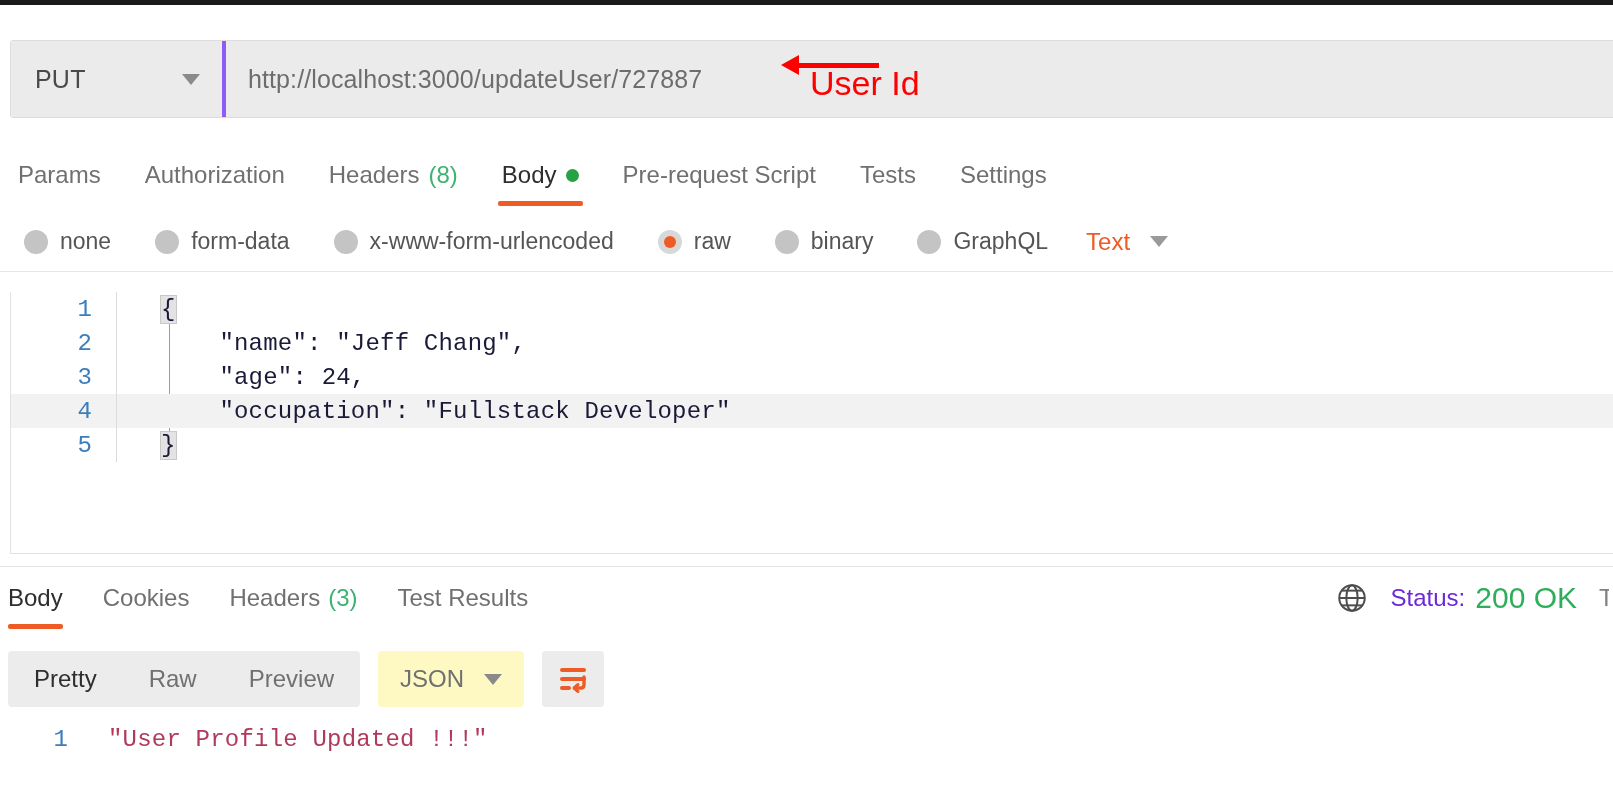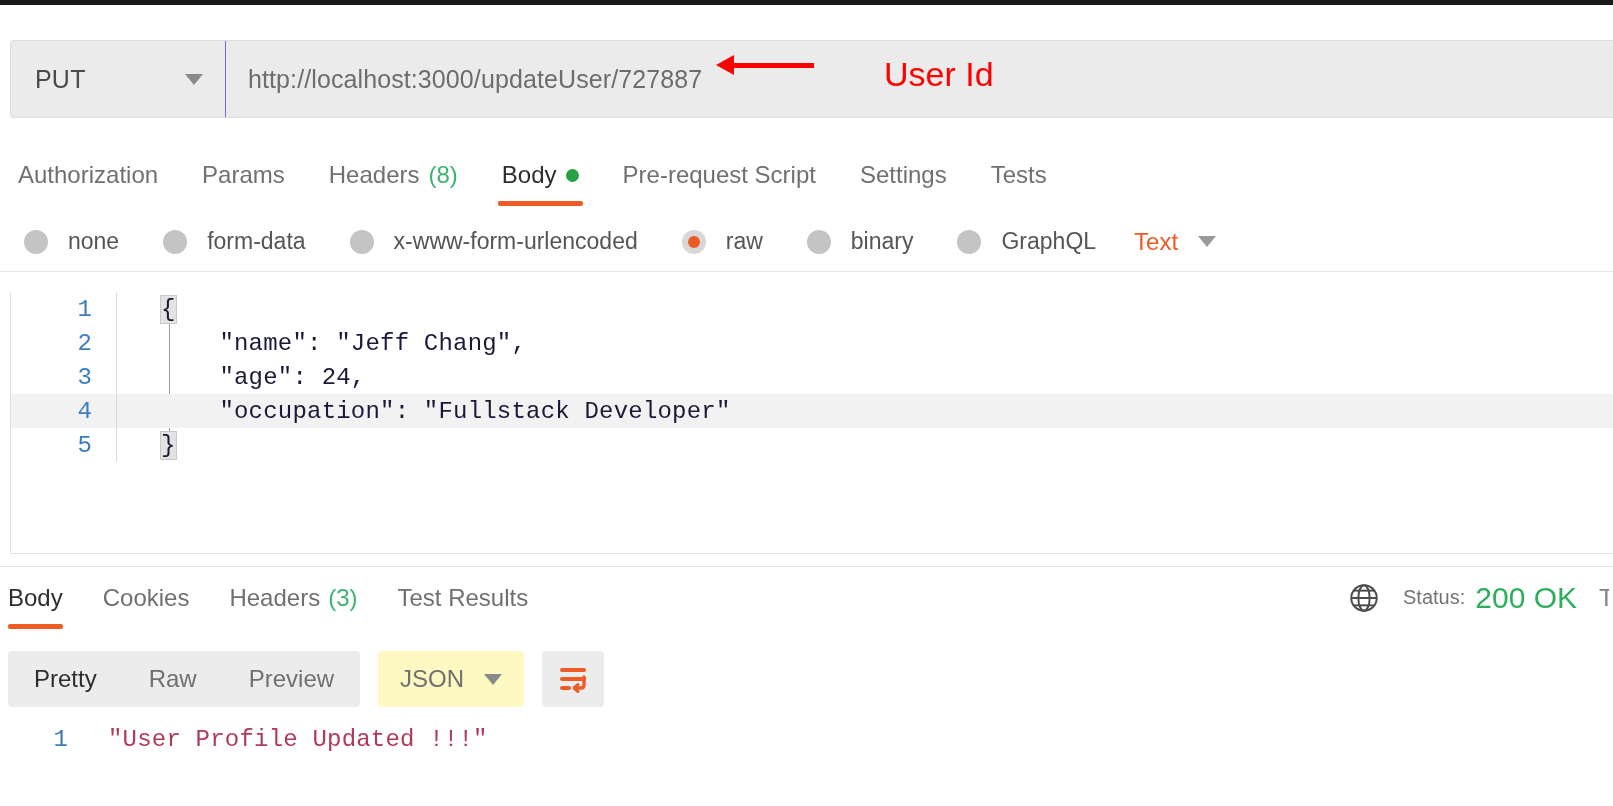--- a/index.html
+++ b/index.html
@@ -33,21 +33,21 @@
     background: #ebebeb;
     border: 1px solid #dcdcdc;
     border-radius: 3px;
   }
   .method-select {
     width: 215px;
     display: flex;
     align-items: center;
     justify-content: space-between;
     padding: 0 22px 0 24px;
-    border-right: 1px solid #8b5cf6;
+    border-right: 4px solid #8b5cf6;
     background: #ebebeb;
     cursor: pointer;
   }
   .method-label {
     font-size: 25px;
     color: #4a4a4a;
     letter-spacing: .2px;
   }
   .caret-down {
     width: 0; height: 0;
@@ -65,25 +65,27 @@
   .url-text {
     font-size: 25px;
     color: #6d6d6d;
     letter-spacing: .1px;
     white-space: nowrap;
   }
 
   
   .annotation {
     position: absolute;
-    left: 716px;
+    left: 740px;
     top: 55px;
     display: flex;
+    align-items: center;
     height: 48px;
     pointer-events: none;
+    flex-direction: column;
   }
   .anno-arrow { position: relative; width: 98px; height: 20px; }
   .anno-arrow .shaft {
     position: absolute;
     left: 14px; top: 8px;
     width: 84px; height: 5px;
     background: #ff0000;
   }
   .anno-arrow .head {
     position: absolute;
@@ -147,21 +149,21 @@
     left: 0;
     width: 1613px;
     height: 60px;
     display: flex;
     align-items: center;
     border-bottom: 1px solid #e6e6e6;
   }
   .radio-item {
     display: flex;
     align-items: center;
-    gap: 20px;
+    gap: 12px;
     padding: 0 22px;
     font-size: 23px;
     color: #555555;
     cursor: pointer;
     white-space: nowrap;
   }
   .radio-item:first-child { padding-left: 24px; }
   .radio-dot {
     width: 24px; height: 24px;
     border-radius: 50%;
@@ -285,21 +287,21 @@
     border-radius: 2px;
   }
   .resp-status {
     margin-left: auto;
     display: flex;
     align-items: center;
     gap: 22px;
     padding-right: 4px;
   }
   .globe-icon { width: 34px; height: 34px; display: block; }
-  .status-label { font-size: 20px; color: #737373; }
+  .status-label { font-size: 24px; color: #6d28d9; }
   .status-value { font-size: 30px; color: #2eae5b; margin-left: -12px; }
   .status-trailing {
     font-size: 24px;
     color: #808080;
     width: 10px;
     overflow: hidden;
     white-space: nowrap;
   }
 
   
@@ -403,42 +405,42 @@
 <div class="annotation">
   <span class="anno-arrow">
     <span class="head"></span>
     <span class="shaft"></span>
   </span>
   <span class="anno-text">User Id</span>
 </div>
 
 <div class="req-tabs">
   <div class="req-tab">
+    <span>Params</span>
+  </div>
+  <div class="req-tab">
     <span>Authorization</span>
-  </div>
-  <div class="req-tab">
-    <span>Params</span>
   </div>
   <div class="req-tab">
     <span>Headers</span>
     <span class="tab-count">(8)</span>
   </div>
   <div class="req-tab active">
     <span>Body</span>
     <span class="green-dot"></span>
     <span class="underline"></span>
   </div>
   <div class="req-tab">
     <span>Pre-request Script</span>
   </div>
   <div class="req-tab">
+    <span>Tests</span>
+  </div>
+  <div class="req-tab">
     <span>Settings</span>
-  </div>
-  <div class="req-tab">
-    <span>Tests</span>
   </div>
 </div>
 
 <div class="radio-row">
   <div class="radio-item">
     <span class="radio-dot"></span>
     <span>none</span>
   </div>
   <div class="radio-item">
     <span class="radio-dot"></span>

